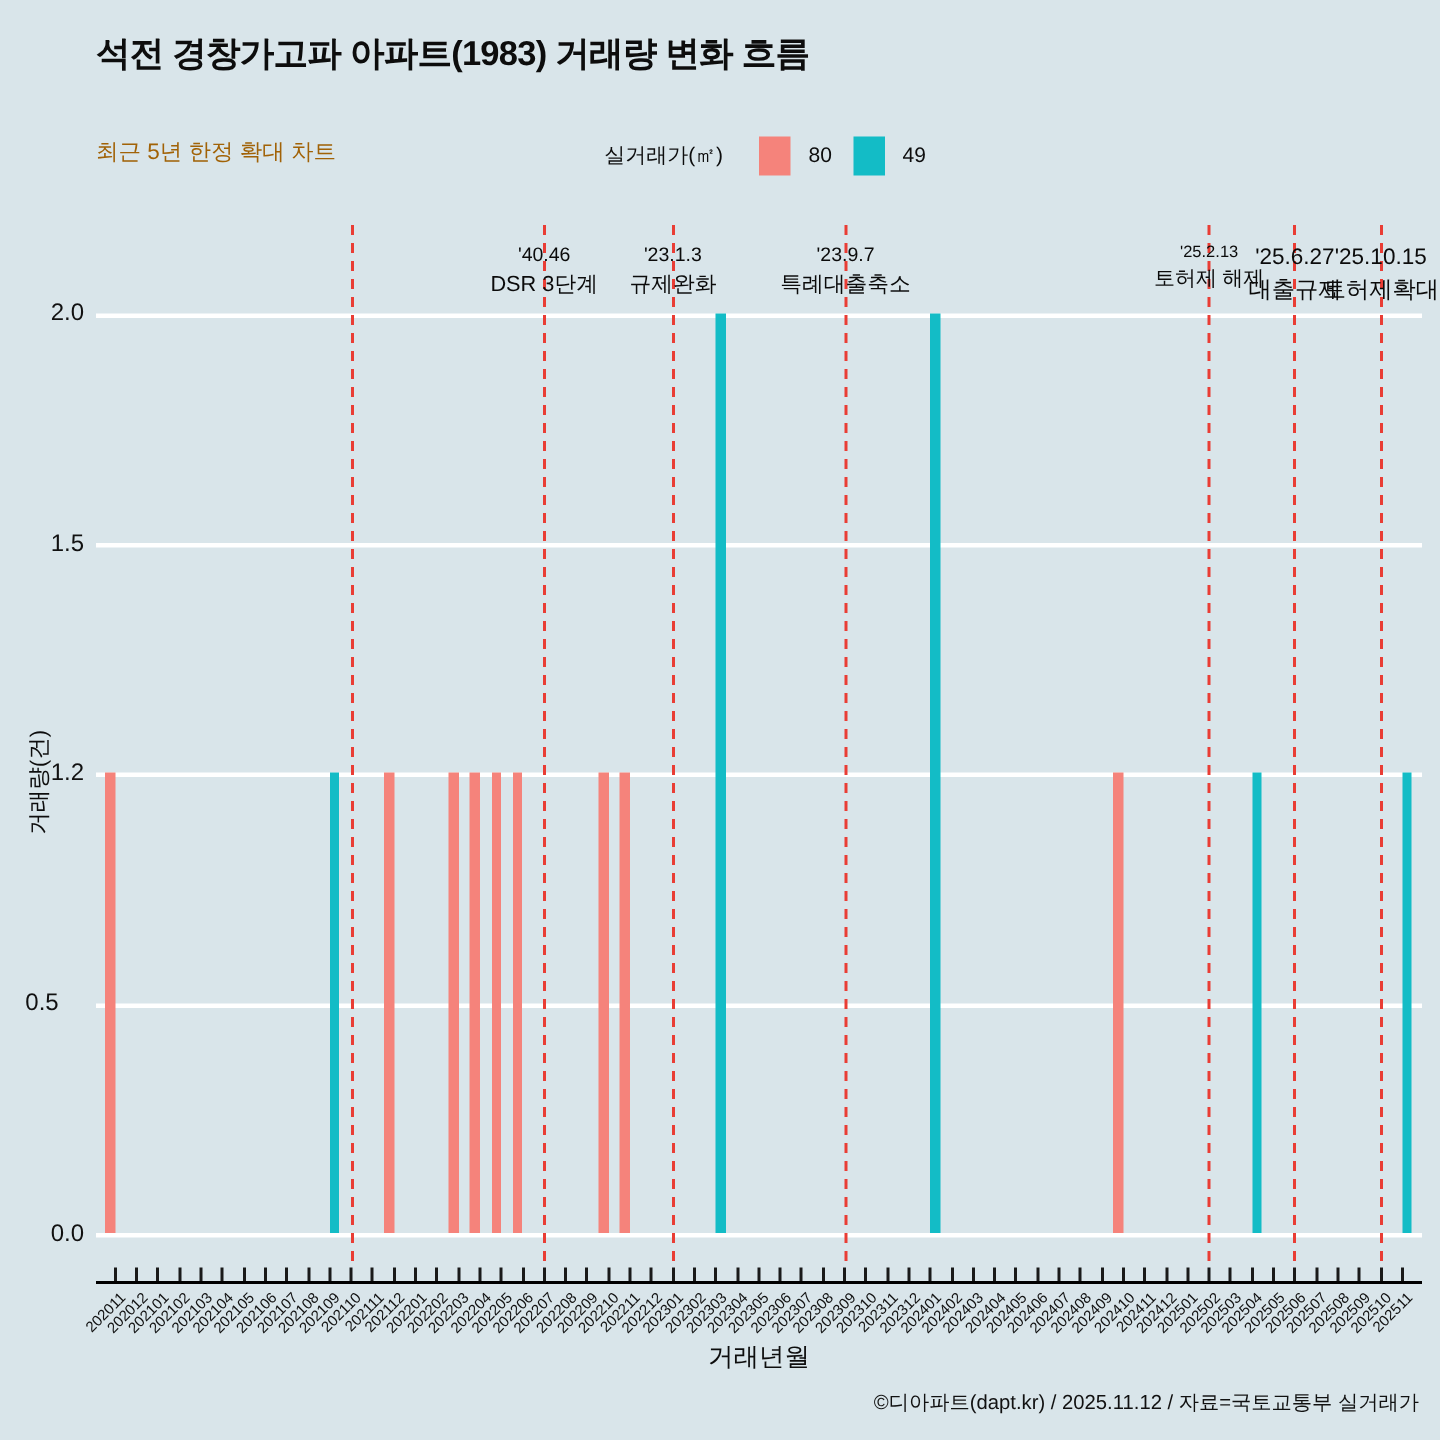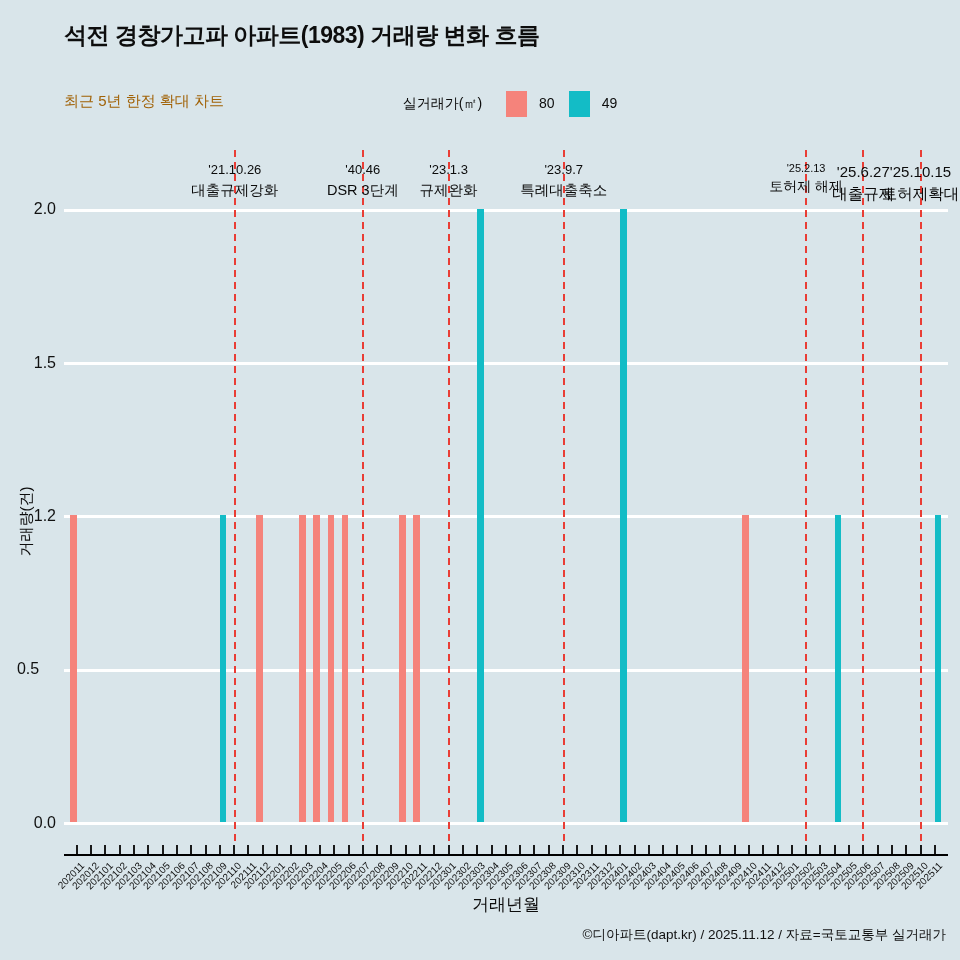--- a/index.html
+++ b/index.html
@@ -342,24 +342,20 @@
     </div>
     <div class="xtick" style="left: 919.5px; top: 845px;"></div>
     <div class="xlab-anchor" style="left: 920.5px; top: 860px;">
       <span>202510</span>
     </div>
     <div class="xtick" style="left: 933.8px; top: 845px;"></div>
     <div class="xlab-anchor" style="left: 934.8px; top: 860px;">
       <span>202511</span>
     </div>
     <div class="ann-line" style="left: 233.815px; background: repeating-linear-gradient(rgb(233, 61, 53) 0px, rgb(233, 61, 53) 7px, transparent 7px, transparent 12px);"></div>
-    <div class="ann-text " style="left: 124.815px;">
-      <div class="ann-date">'21.10.26</div>
-      <div class="ann-label">대출규제강화</div>
-    </div>
     <div class="ann-line" style="left: 361.8px; background: repeating-linear-gradient(rgb(233, 61, 53) 0px, rgb(233, 61, 53) 7px, transparent 7px, transparent 12px);"></div>
     <div class="ann-text " style="left: 252.8px;">
       <div class="ann-date">'40.46</div>
       <div class="ann-label">DSR 3단계</div>
     </div>
     <div class="ann-line" style="left: 447.6px; background: repeating-linear-gradient(rgb(233, 61, 53) 0px, rgb(233, 61, 53) 7px, transparent 7px, transparent 12px);"></div>
     <div class="ann-text " style="left: 338.6px;">
       <div class="ann-date">'23.1.3</div>
       <div class="ann-label">규제완화</div>
     </div>

